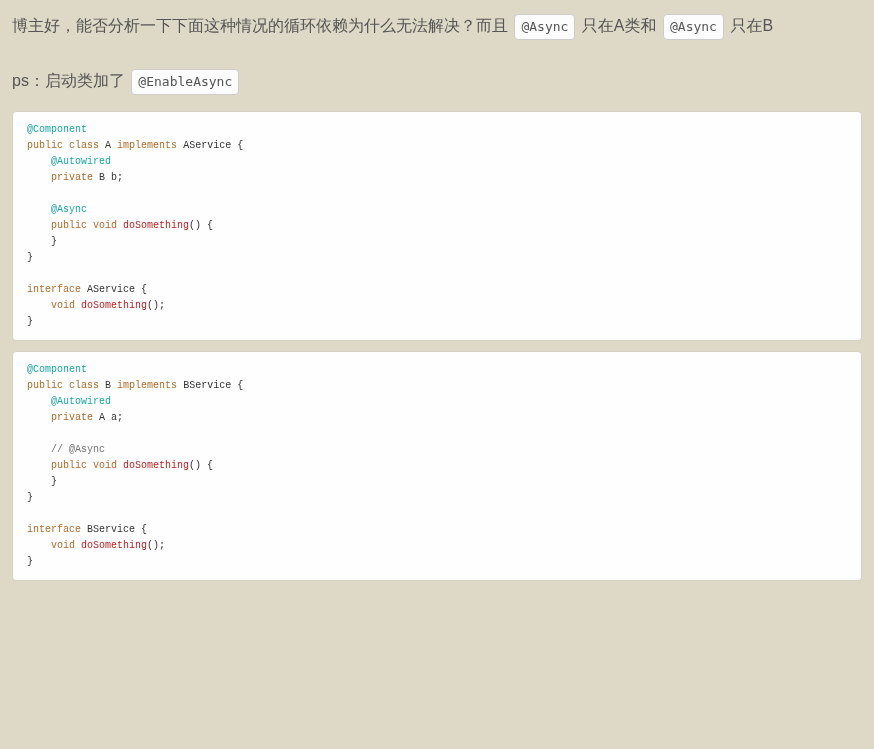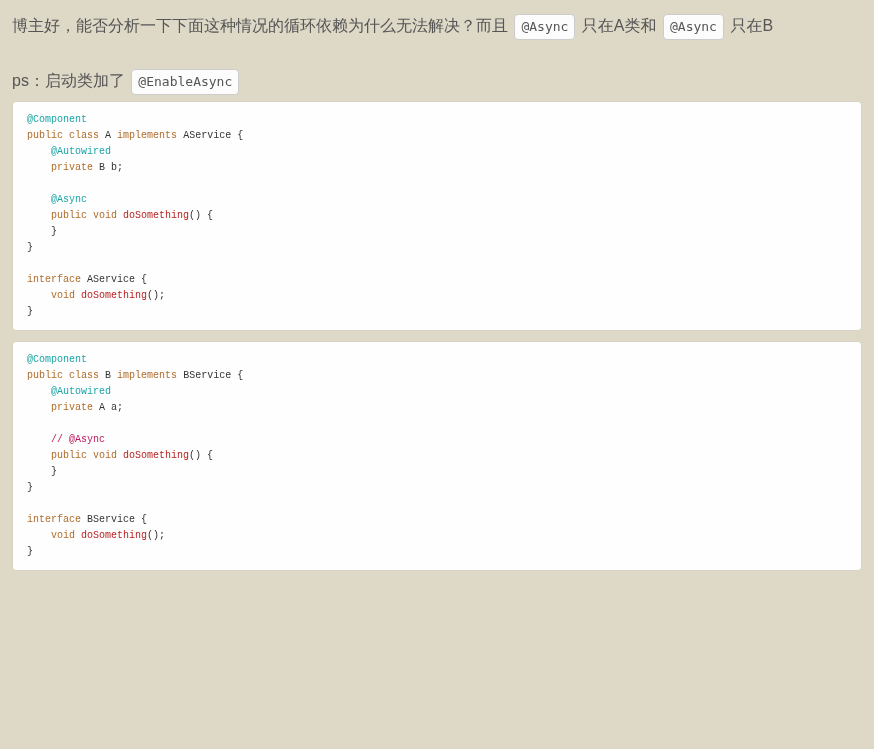--- a/index.html
+++ b/index.html
@@ -5,21 +5,21 @@
   * { box-sizing: border-box; }
   body {
     margin: 0;
     padding: 12px;
     background: #ded8c7;
     font-family: "Helvetica Neue", Arial, "PingFang SC", "Microsoft YaHei", sans-serif;
     font-size: 16px;
     color: #555;
     width: 874px;
   }
-  .question { line-height: 1.7; margin-bottom: 6px; }
+  .question { line-height: 1.7; margin-bottom: 16px; }
   .kbd {
     display: inline-block;
     background: #fcfcfc;
     border: 1px solid #ccc;
     border-radius: 4px;
     padding: 1px 6px;
     font-family: ui-monospace, SFMono-Regular, Menlo, Consolas, monospace;
     font-size: 13px;
     color: #555;
     margin: 0 2px;
@@ -34,21 +34,21 @@
     font-size: 10px;
     line-height: 1.6;
     white-space: pre;
     color: #333;
     overflow-x: auto;
   }
   .tok-annot  { color: #1aa5a5; }
   .tok-kw     { color: #b06b2a; }
   .tok-type   { color: #333; }
   .tok-method { color: #b81f1f; text-align: center; }
-  .tok-comment{ color: #be185d; }
+  .tok-comment{ color: #737373; }
 </style>
 </head>
 <body>
 
 <div class="question">
   <span>博主好，能否分析一下下面这种情况的循环依赖为什么无法解决？而且 </span><span class="kbd">@Async</span><span> 只在A类和 </span><span class="kbd">@Async</span><span> 只在B</span><br>
   <br>
   <span>ps：启动类加了 </span><span class="kbd">@EnableAsync</span>
 </div>
 

